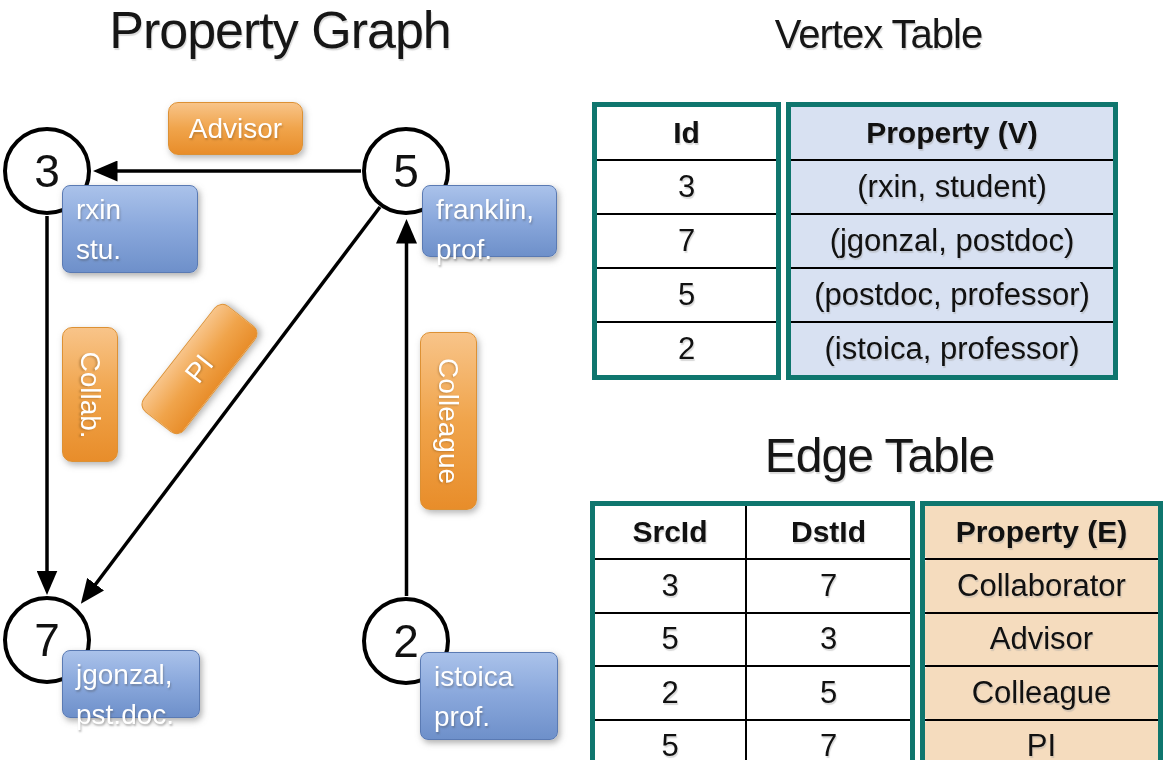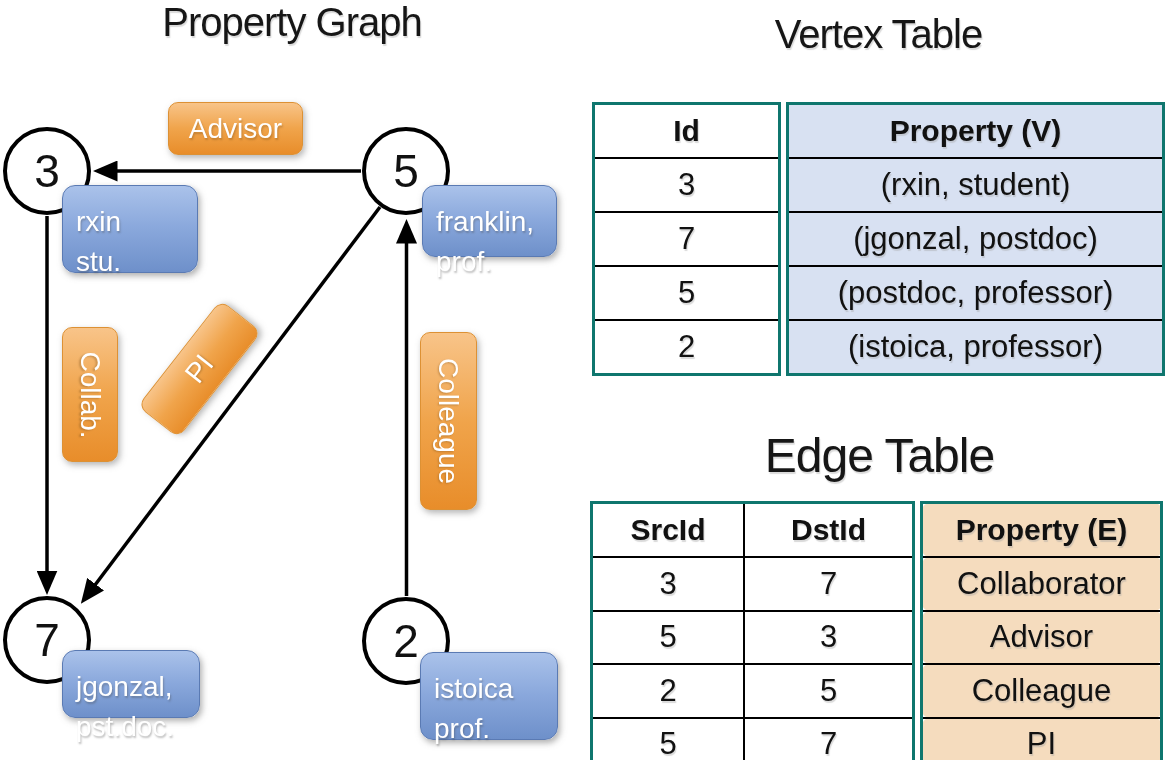--- a/index.html
+++ b/index.html
@@ -5,47 +5,47 @@
   html,body { margin:0; padding:0; }
   body {
     width:1170px; height:760px; position:relative; background:#ffffff;
     font-family:"Liberation Sans", sans-serif; color:#111; overflow:hidden;
   }
   .title {
     position:absolute; text-align:center; color:#161616;
     letter-spacing:-1px; white-space:nowrap;
     text-shadow:1px 2px 1px rgba(150,150,150,0.35);
   }
-  #pg-title { left:0; top:16; width:560px; font-size:40px;padding-left:12px; }
+  #pg-title { left:0; top:16; width:560px; font-size:52px; }
   #vt-title { left:592px; top:12px; width:573px; font-size:40px; }
   #et-title { left:592px; top:428px; width:575px; font-size:48px; }
 
   
   #edges-svg { position:absolute; left:0; top:0; z-index:1; }
 
   
   .circle {
     position:absolute; width:88px; height:88px; box-sizing:border-box;
     border:4px solid #000; border-radius:50%; background:#fff; z-index:3;
     display:flex; align-items:center; justify-content:center;
     font-size:46px; font-weight:300;
   }
   #circle-3 { left:3px;   top:127px; }
   #circle-5 { left:362px; top:127px; }
   #circle-7 { left:3px;   top:596px; }
   #circle-2 { left:362px; top:597px; }
 
   
   .nodebox {
-    position:absolute; z-index:4; box-sizing:border-box; border-radius:13px;
+    position:absolute; z-index:4; box-sizing:border-box; border-radius:8px;
     background:linear-gradient(180deg,#aac2ea 0%,#8aa8dc 48%,#6e90ca 100%);
     border:1.5px solid #5a7ab3;
     box-shadow:2px 3px 6px rgba(110,110,110,0.55);
     color:#fff; font-size:28px; line-height:40px;
-    padding:16px 6px 0 13px;
+    padding:4px 6px 0 13px;
     text-shadow:1px 1.5px 2px rgba(70,70,70,0.35);
   }
   #box-rxin     { left:62px;  top:185px; width:136px; height:88px; }
   #box-franklin { left:422px; top:185px; width:135px; height:72px; }
   #box-jgonzal  { left:62px;  top:650px; width:138px; height:68px; }
   #box-istoica  { left:420px; top:652px; width:138px; height:88px; }
 
   
   .edgebox {
     position:absolute; z-index:4; box-sizing:border-box; border-radius:10px;
@@ -59,21 +59,21 @@
   #box-advisor   { left:168px; top:102px; width:135px; height:53px; }
   #box-collab    { left:62px;  top:327px; width:56px;  height:135px; }
   #box-pi        { left:132px; top:343px; width:135px; height:52px; transform:rotate(-52deg); }
   #box-colleague { left:420px; top:332px; width:57px;  height:178px; }
   .vert span { transform:rotate(90deg); white-space:nowrap; }
 
   
   .tblwrap { position:absolute; display:flex; z-index:2; }
   #vertex-table-wrap { left:592px; top:102px; gap:5px; }
   #edge-table-wrap   { left:590px; top:487px; gap:5px;margin-top:14px; }
-  table.tbl { border-collapse:collapse; table-layout:fixed; border:3px solid #0f766e; }
+  table.tbl { border-collapse:collapse; table-layout:fixed; border:5px solid #0f766e; }
   table.tbl td {
     border:2px solid #000; text-align:center; vertical-align:middle;
     font-size:31px; padding:0; overflow:hidden; white-space:nowrap;
     text-shadow:1px 1.5px 1px rgba(160,160,160,0.4);
   }
   table.tbl td.hd { font-weight:bold; font-size:30px; }
   .fillv { background:#D8E1F2; }
   .fille { background:#F5DCBE;border-radius:8px; }
   #vertex-table-wrap td { height:52px; }
   #edge-table-wrap  td { height:51.5px; }
@@ -154,21 +154,21 @@
           <td>7</td>
         </tr>
     <tr>
           <td>5</td>
         </tr>
     <tr>
           <td>2</td>
         </tr>
   </tbody>
     </table>
-  <table class="tbl" style="width:379px">
+  <table class="tbl" style="width:332px">
     <tbody>
         <tr>
           <td class="hd fillv">Property (V)</td>
         </tr>
     <tr>
           <td class="fillv">(rxin, student)</td>
         </tr>
     <tr>
           <td class="fillv">(jgonzal, postdoc)</td>
         </tr>

